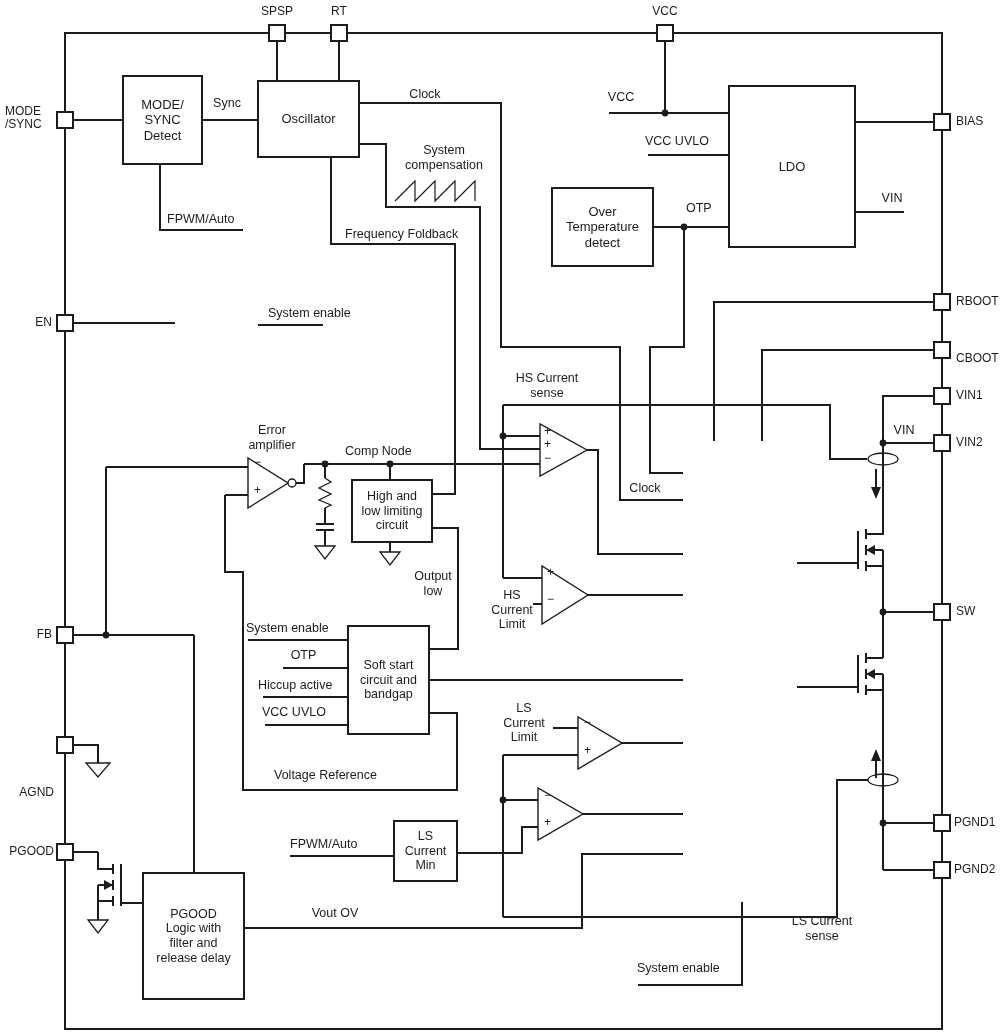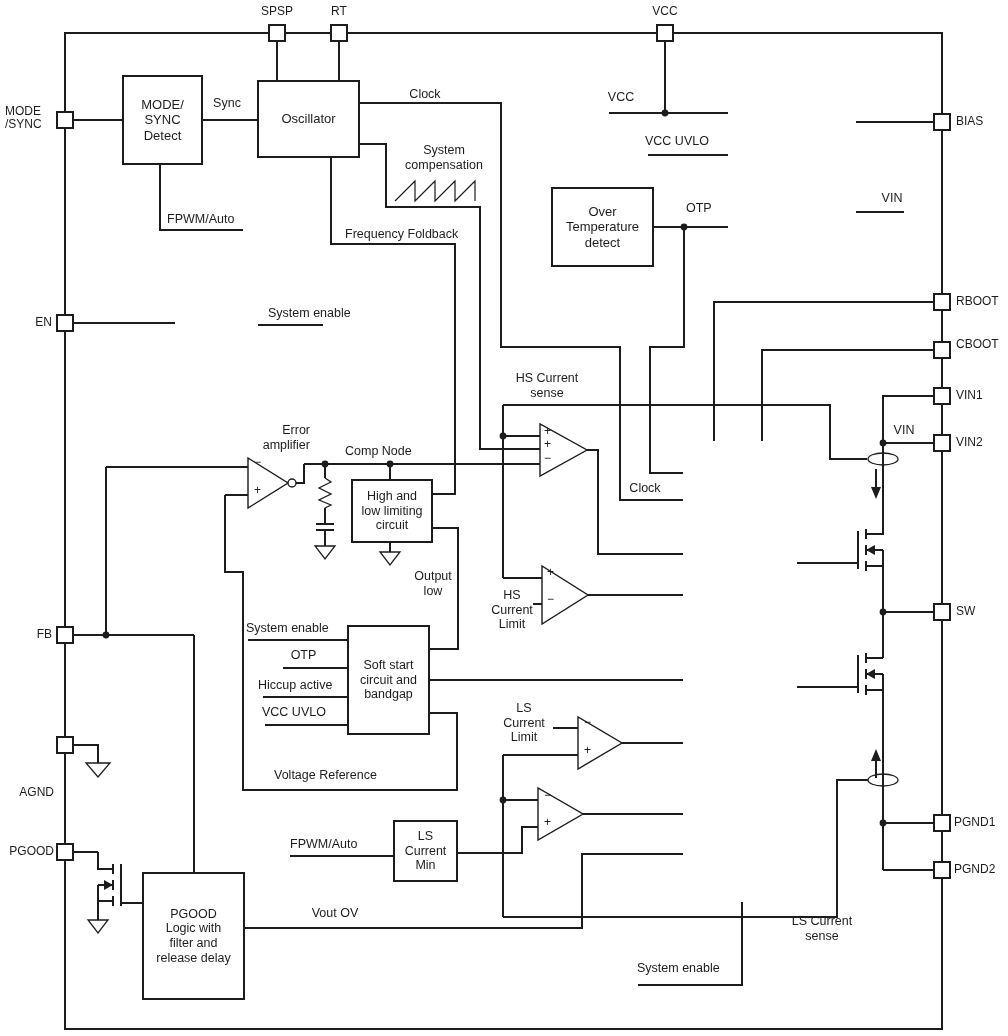--- a/index.html
+++ b/index.html
@@ -219,20 +219,21 @@
       <rect x="934" y="604" width="16" height="16"></rect>
       <rect x="934" y="815" width="16" height="16"></rect>
       <rect x="934" y="862" width="16" height="16"></rect>
     </g>
   </svg>
 
   <div class="block" style="left:257px;top:80px;width:103px;height:78px;">Oscillator</div>
   <div class="block" style="left:122px;top:75px;width:81px;height:90px;">MODE/
 SYNC
 Detect</div>
+  <div class="block" style="left:728px;top:85px;width:128px;height:163px;">LDO</div>
   <div class="block" style="left:551px;top:187px;width:103px;height:80px;">Over
 Temperature
 detect</div>
   <div class="block" style="left:351px;top:479px;width:82px;height:64px;font-size:12.5px;">High and
 low limiting
 circuit</div>
   <div class="block" style="left:347px;top:625px;width:83px;height:110px;font-size:12.5px;">Soft start
 circuit and
 bandgap</div>
   <div class="block" style="left:393px;top:820px;width:65px;height:62px;font-size:12.5px;">LS
@@ -247,21 +248,21 @@
   <div class="pinlbl ctr" style="left:309px;top:5px;width:60px;">RT</div>
   <div class="pinlbl ctr" style="left:635px;top:5px;width:60px;">VCC</div>
   <div class="pinlbl" style="left:5px;top:105px;width:46px;">MODE
 /SYNC</div>
   <div class="pinlbl rgt" style="left:22px;top:316px;width:30px;">EN</div>
   <div class="pinlbl rgt" style="left:24px;top:628px;width:28px;">FB</div>
   <div class="pinlbl rgt" style="left:8px;top:738px;width:46px;margin-top:48px;">AGND</div>
   <div class="pinlbl rgt" style="left:2px;top:845px;width:52px;">PGOOD</div>
   <div class="pinlbl" style="left:956px;top:115px;">BIAS</div>
   <div class="pinlbl" style="left:956px;top:295px;">RBOOT</div>
-  <div class="pinlbl" style="left:956px;top:338px;text-align:center;">CBOOT</div>
+  <div class="pinlbl" style="left:956px;top:352px;text-align:center;">CBOOT</div>
   <div class="pinlbl" style="left:956px;top:389px;">VIN1</div>
   <div class="pinlbl" style="left:956px;top:436px;">VIN2</div>
   <div class="pinlbl" style="left:956px;top:605px;">SW</div>
   <div class="pinlbl" style="left:954px;top:816px;">PGND1</div>
   <div class="pinlbl" style="left:954px;top:863px;">PGND2</div>
 
   <div class="lbl ctr" style="left:197px;top:96px;width:60px;">Sync</div>
   <div class="lbl" style="left:167px;top:212px;">FPWM/Auto</div>
   <div class="lbl ctr" style="left:395px;top:87px;width:60px;">Clock</div>
   <div class="lbl ctr" style="left:615px;top:481px;width:60px;">Clock</div>
@@ -278,21 +279,21 @@
 sense</div>
   <div class="lbl ctr" style="left:477px;top:588px;width:70px;">HS
 Current
 Limit</div>
   <div class="lbl ctr" style="left:489px;top:701px;width:70px;">LS
 Current
 Limit</div>
   <div class="lbl ctr" style="left:772px;top:914px;width:100px;">LS Current
 sense</div>
   <div class="lbl" style="left:345px;top:444px;">Comp Node</div>
-  <div class="lbl ctr" style="left:210px;top:423px;width:100px;text-align:right;">Error
+  <div class="lbl ctr" style="left:222px;top:423px;width:100px;">Error
 amplifier</div>
   <div class="lbl ctr" style="left:407px;top:569px;width:52px;">Output
 low</div>
   <div class="lbl" style="left:274px;top:768px;">Voltage Reference</div>
   <div class="lbl" style="left:246px;top:621px;">System enable</div>
   <div class="lbl ctr" style="left:276px;top:648px;width:55px;">OTP</div>
   <div class="lbl" style="left:258px;top:678px;">Hiccup active</div>
   <div class="lbl" style="left:262px;top:705px;">VCC UVLO</div>
   <div class="lbl" style="left:290px;top:837px;">FPWM/Auto</div>
   <div class="lbl ctr" style="left:295px;top:906px;width:80px;">Vout OV</div>

